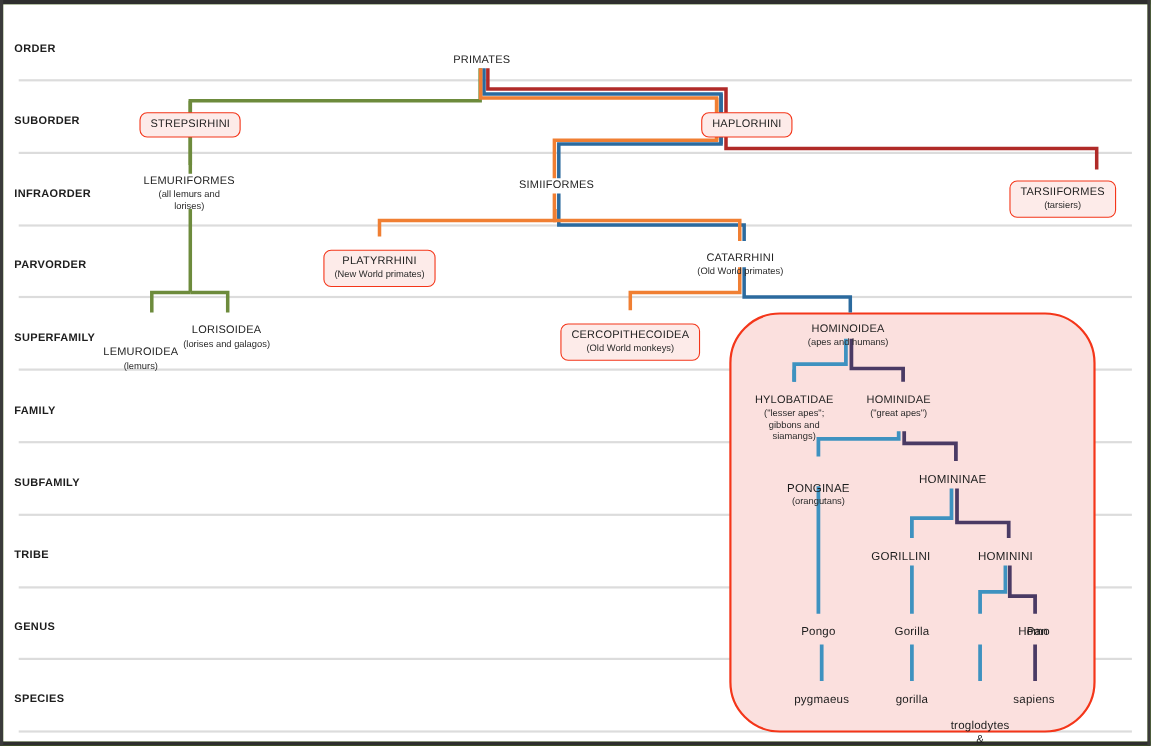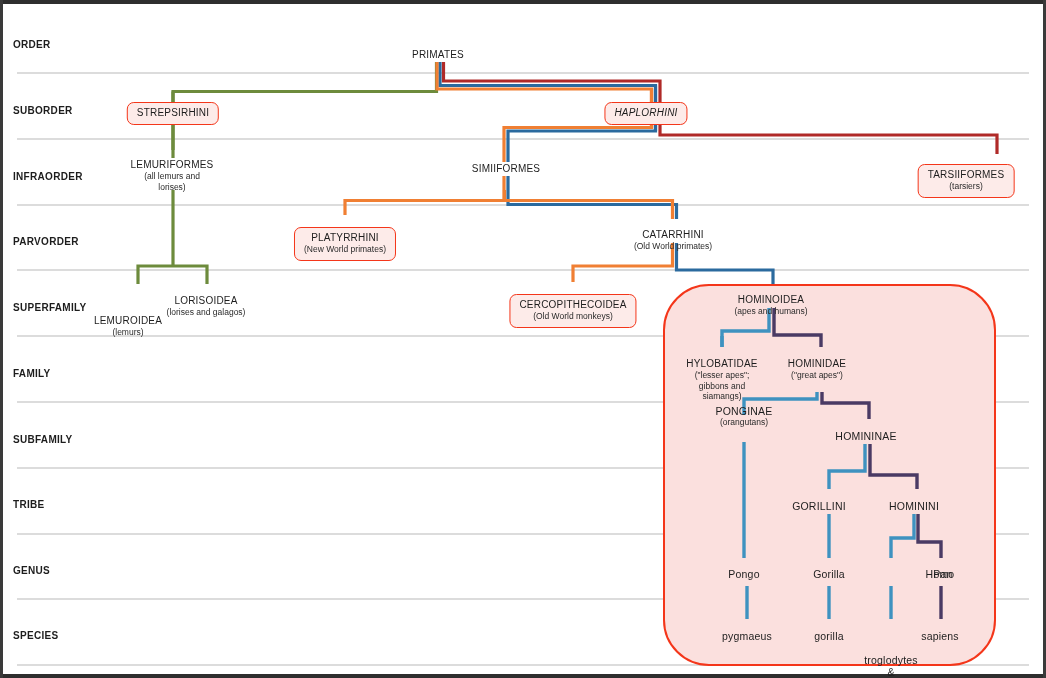--- a/index.html
+++ b/index.html
@@ -178,21 +178,21 @@
         <div class="rank-label" style="top: 561px; color: rgb(29, 29, 29);">GENUS</div>
         <div class="rank-label" style="top: 626px; color: rgb(29, 29, 29);">SPECIES</div>
       </div>
     <div id="nodes">
         <div class="node-label" style="left: 435px; top: 45px;">
           <span class="nm">PRIMATES</span>
         </div>
         <div class="node-label pill" style="left: 170px; top: 98px;">
           <span class="nm">STREPSIRHINI</span>
         </div>
-        <div class="node-label pill" style="left: 643px; top: 98px; font-style: italic;">
+        <div class="node-label pill" style="left: 676px; top: 98px;">
           <span class="nm">HAPLORHINI</span>
         </div>
         <div class="node-label" style="left: 169px; top: 155px;">
           <span class="nm">LEMURIFORMES</span>
           <span class="sub">(all lemurs and<br>lorises)</span>
         </div>
         <div class="node-label" style="left: 503px; top: 159px;">
           <span class="nm">SIMIIFORMES</span>
         </div>
         <div class="node-label pill" style="left: 963px; top: 160px;">
@@ -224,21 +224,21 @@
           <span class="sub">(apes and humans)</span>
         </div>
         <div class="node-label" style="left: 719px; top: 354px;">
           <span class="nm">HYLOBATIDAE</span>
           <span class="sub">("lesser apes";<br>gibbons and<br>siamangs)</span>
         </div>
         <div class="node-label" style="left: 814px; top: 354px;">
           <span class="nm">HOMINIDAE</span>
           <span class="sub">("great apes")</span>
         </div>
-        <div class="node-label lower" style="left: 741px; top: 401px;">
+        <div class="node-label lower" style="left: 741px; top: 434px;">
           <span class="nm">PONGINAE</span>
           <span class="sub">(orangutans)</span>
         </div>
         <div class="node-label lower" style="left: 863px; top: 426px;">
           <span class="nm">HOMININAE</span>
         </div>
         <div class="node-label lower" style="left: 816px; top: 496px;">
           <span class="nm">GORILLINI</span>
         </div>
         <div class="node-label lower" style="left: 911px; top: 496px;">

